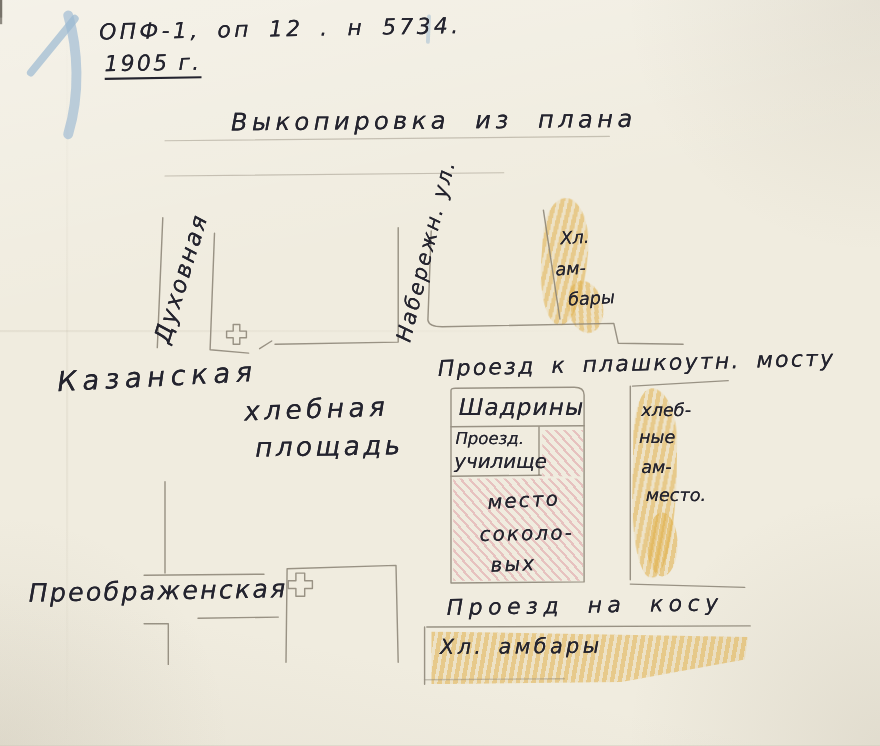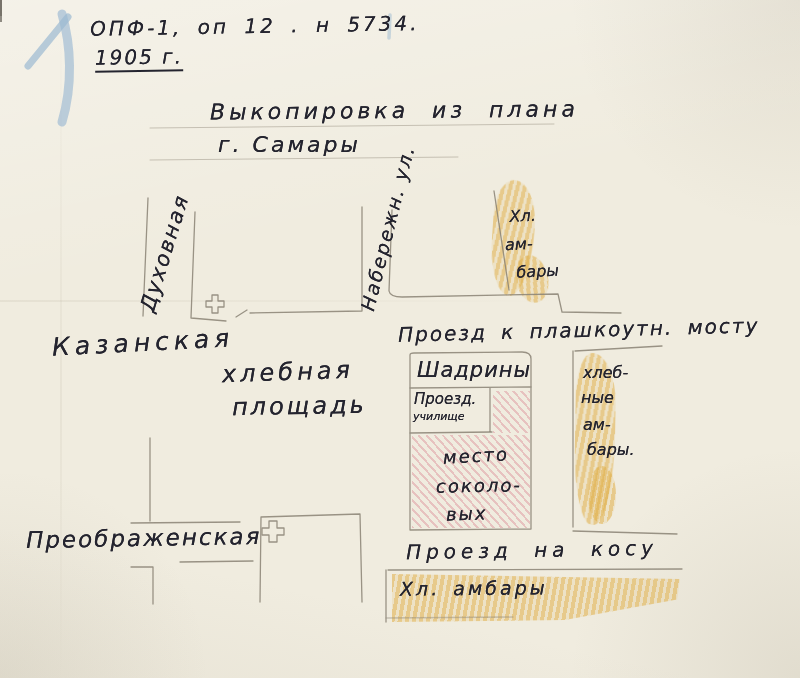--- a/index.html
+++ b/index.html
@@ -86,51 +86,50 @@
       <path d="M28 66 L68 17" stroke-width="7" opacity=".7"></path>
       <path d="M62 14 C71 45 73 85 62 122" stroke-width="9" opacity=".65"></path>
       <path d="M390 15 L389 38" stroke-width="3.5" opacity=".5"></path>
     </g>
   </svg>
 
   <div class="hw" style="left:90px;top:16px;font-size:20px;letter-spacing:3px;word-spacing:6px;transform:rotate(-1deg);">ОПФ-1, оп 12 . н 5734.</div>
   <div class="hw underlined" style="left:95px;top:47px;font-size:20px;letter-spacing:2px;transform:rotate(-1deg);">1905 г.</div>
 
   <div class="hw" style="left:210px;top:100px;font-size:22px;letter-spacing:4px;word-spacing:12px;transform:rotate(-.5deg);">Выкопировка из плана</div>
-  <div class="hw" style="left:218px;top:134px;font-size:22px;letter-spacing:3px;">г. Самары</div>
 
   <div class="hw v-label" style="left:165px;top:253px;font-size:21px;letter-spacing:2px;">Духовная</div>
   <div class="hw v-label" style="left:388px;top:228px;font-size:19px;letter-spacing:2px;transform:translate(-50%,-50%) rotate(-76deg);">Набережн. ул.</div>
 
   <div class="hw" style="left:52px;top:330px;font-size:25px;letter-spacing:5px;transform:rotate(-3deg);">Казанская</div>
 
   <div class="hw" style="left:222px;top:360px;font-size:24px;letter-spacing:4px;transform:rotate(-2deg);">хлебная</div>
   <div class="hw" style="left:232px;top:394px;font-size:24px;letter-spacing:3px;transform:rotate(-1deg);">площадь</div>
 
   <div class="hw" style="left:398px;top:320px;font-size:20px;letter-spacing:2px;word-spacing:6px;transform:rotate(-1.5deg);">Проезд к плашкоутн. мосту</div>
 
   <div class="stack" style="left:505px;top:202px;font-size:16px;line-height:28px;transform:rotate(-3deg);">
     <div style="margin-left:6px;">Хл.</div>
     <div>ам-</div>
     <div style="margin-left:10px;">бары</div>
   </div>
 
   <div class="hw" style="left:417px;top:360px;font-size:21px;letter-spacing:1px;">Шадрины</div>
   <div class="hw" style="left:414px;top:392px;font-size:15px;">Проезд.</div>
-  <div class="hw" style="left:413px;top:411px;font-size:11px;">училище</div>
+  <div class="hw" style="left:413px;top:411px;font-size:18px;">училище</div>
 
   <div class="hw" style="left:443px;top:447px;font-size:18px;letter-spacing:2px;transform:rotate(-3deg);">место</div>
   <div class="hw" style="left:436px;top:477px;font-size:18px;letter-spacing:2px;transform:rotate(-1deg);">соколо-</div>
   <div class="hw" style="left:446px;top:505px;font-size:18px;letter-spacing:2px;transform:rotate(-2deg);">вых</div>
 
   <div class="stack" style="left:581px;top:360px;font-size:16px;line-height:25px;">
     <div style="margin-left:2px;">хлеб-</div>
     <div>ные</div>
     <div style="margin-left:2px;margin-top:2px;">ам-</div>
-    <div style="margin-left:6px;">бары.</div>
+    <div style="margin-left:6px;">место.</div>
   </div>
 
   <div class="hw" style="left:26px;top:527px;font-size:23px;letter-spacing:2px;transform:rotate(-1deg);">Преображенская</div>
 
   <div class="hw" style="left:406px;top:540px;font-size:20px;letter-spacing:5px;word-spacing:10px;transform:rotate(-1deg);">Проезд на косу</div>
   <div class="hw" style="left:400px;top:579px;font-size:19px;letter-spacing:3px;word-spacing:4px;transform:rotate(-.5deg);">Хл. амбары</div>
 
 </div>
 
 </body></html>

